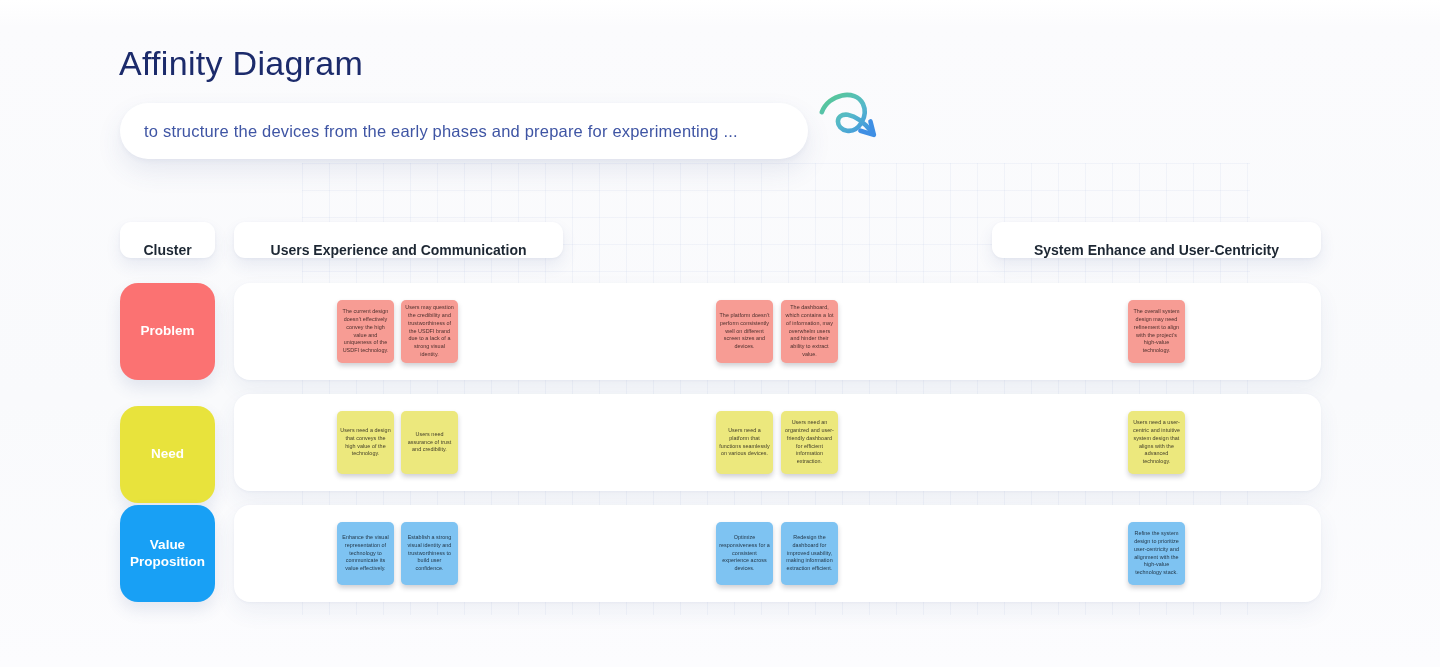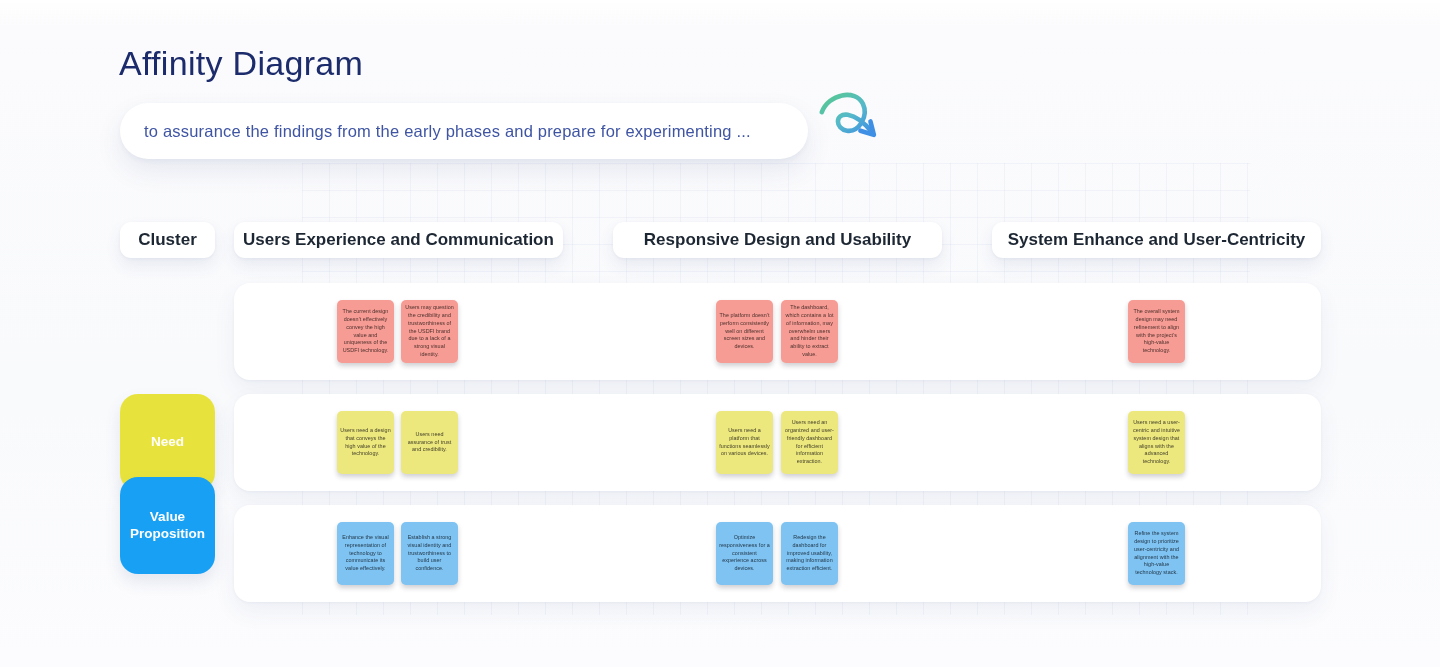--- a/index.html
+++ b/index.html
@@ -37,43 +37,43 @@
     padding:0 24px;box-sizing:border-box;
   }
   .subtitle-pill span{
     font-size:16.5px;color:var(--subtitle-color,#3f55a4);letter-spacing:.2px;
     white-space:nowrap;overflow:hidden;
   }
   .doodle{position:absolute;left:810px;top:88px;width:84px;height:82px;}
   .hpill{
     position:absolute;top:222px;height:36px;background:#ffffff;border-radius:11px;
     box-shadow:0 8px 16px rgba(60,80,140,0.09), 0 1px 3px rgba(60,80,140,0.06);
-    display:flex;align-items:center;justify-content:center;
-    font-size:17px;font-weight:bold;color:#1d2733;
+    display:flex;align-items:flex-end;justify-content:center;
+    font-size:14px;font-weight:bold;color:#1d2733;
   }
   .hpill.cluster{left:120px;width:95px;}
   .hpill.c1{left:234px;width:329px;}
   .hpill.c2{left:613px;width:329px;}
   .hpill.c3{left:992px;width:329px;}
   .band{
     position:absolute;left:234px;width:1087px;height:97px;
     background:#ffffff;border-radius:16px;
     box-shadow:0 10px 22px rgba(60,80,140,0.07), 0 1px 3px rgba(60,80,140,0.05);
   }
   .band.r0{top:283px;} .band.r1{top:394px;} .band.r2{top:505px;}
   .rowlabel{
     position:absolute;left:120px;width:95px;height:97px;border-radius:18px;
     display:flex;align-items:center;justify-content:center;text-align:center;
     color:#ffffff;font-weight:bold;font-size:13.5px;line-height:1.25;
     box-shadow:0 8px 16px rgba(60,80,140,0.12);
     padding:4px;box-sizing:border-box;
   }
   .rowlabel.r0{top:283px;background:var(--problem-color,#fb7272);}
-  .rowlabel.r1{top:394px;background:var(--need-color,#e8e33c);}
-  .rowlabel.r2{top:477px;background:var(--value-color,#18a0f5);}
+  .rowlabel.r1{top:406px;background:var(--need-color,#e8e33c);}
+  .rowlabel.r2{top:505px;background:var(--value-color,#18a0f5);}
   .sticky{
     position:absolute;top:17px;width:57px;height:63px;border-radius:5px;
     box-shadow:0 3px 5px rgba(40,40,60,0.22);
     display:flex;align-items:center;justify-content:center;text-align:center;
     padding:3px;box-sizing:border-box;
     font-size:5.4px;line-height:1.45;color:#37322f;letter-spacing:.05px;
   }
   .band.r0 .sticky{background:var(--sticky-problem,#f79c94);color:#4c2f2c;}
   .band.r1 .sticky{background:var(--sticky-need,#ece87d);color:#45402a;}
   .band.r2 .sticky{background:var(--sticky-value,#7ec3f2);color:#23384a;}
@@ -84,48 +84,48 @@
 </head>
 <body style="--title-color: #1c2b6b; --subtitle-color: #3f55a4; --problem-color: #fb7272; --need-color: #e8e33c; --value-color: #18a0f5; --sticky-problem: #f79c94; --sticky-need: #ece87d; --sticky-value: #7ec3f2;">
 
 <div class="stage">
 
   <div class="grid"></div>
 
   <div class="title">Affinity Diagram</div>
 
   <div class="subtitle-pill">
-    <span>to assurance the findings from the early phases and prepare for experimenting ...</span>
+    <span>to structure the devices from the early phases and prepare for experimenting ...</span>
   </div>
 
   <svg class="doodle" viewBox="0 0 100 96">
     <defs>
       <linearGradient id="ag" x1="0%" y1="0%" x2="100%" y2="100%">
         <stop offset="0%" stop-color="#57ca8e"></stop>
         <stop offset="55%" stop-color="#55b9c9"></stop>
         <stop offset="100%" stop-color="#3f8fe4"></stop>
       </linearGradient>
     </defs>
     <path d="M14,28 C 22,6 54,0 63,18 C 70,33 58,52 44,50 C 30,48 29,29 45,31 C 57,33 66,42 74,52" fill="none" stroke="url(#ag)" stroke-width="5.5" stroke-linecap="round"></path>
     <path d="M60,50 L 76,55 L 72,39" fill="none" stroke="#3f8fe4" stroke-width="5.5" stroke-linecap="round" stroke-linejoin="round"></path>
   </svg>
 
   <div class="hpill cluster">
     <span>Cluster</span>
   </div>
   <div class="hpill c1">
     <span>Users Experience and Communication</span>
   </div>
-  <div class="hpill c2">
-    <span>Responsive Design and Usability</span>
-  </div>
   <div class="hpill c3">
     <span>System Enhance and User-Centricity</span>
   </div>
 
+  <div class="rowlabel r0">
+    <span>Problem</span>
+  </div>
   <div class="rowlabel r1">
     <span>Need</span>
   </div>
   <div class="rowlabel r2">
     <span>Value Proposition</span>
   </div>
 
   <div class="band r0">
     <div class="sticky p1">The current design doesn't effectively convey the high value and uniqueness of the USDFI technology.</div>
     <div class="sticky p2">Users may question the credibility and trustworthiness of the USDFI brand due to a lack of a strong visual identity.</div>

